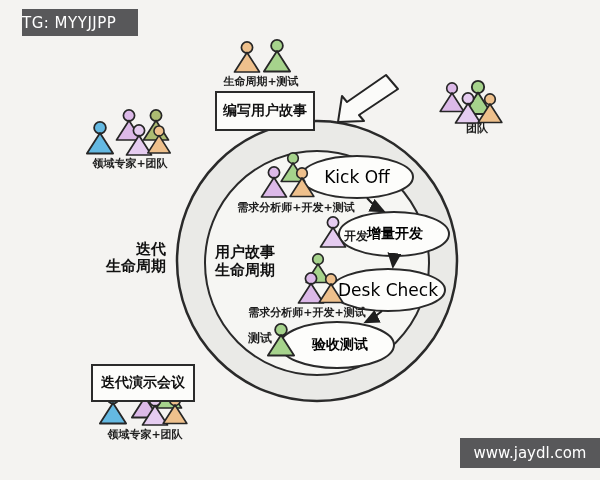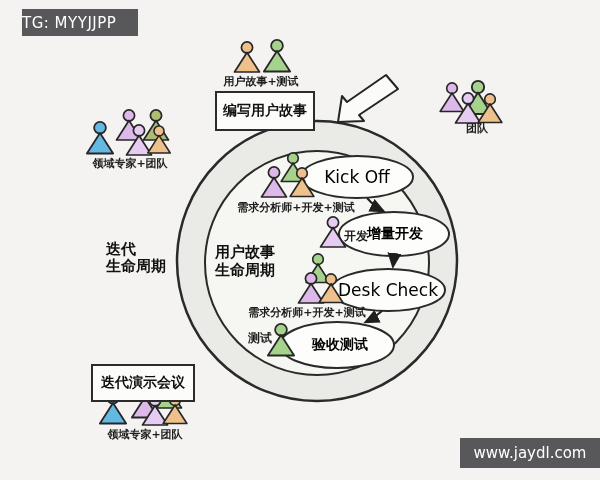--- a/index.html
+++ b/index.html
@@ -15,21 +15,21 @@
   .box-write{left:215px;top:91px;width:100px;height:40px;}
   .box-standup{left:429px;top:133px;width:101px;height:39px;}
   .box-planning{left:80px;top:173px;width:98px;height:38px;}
   .box-demo{left:91px;top:337px;width:104px;height:38px;margin-top:27px;}
 
   .slabel{position:absolute;font-size:11px;font-weight:600;color:#1d1d1d;white-space:nowrap;transform:translateX(-50%);}
   .rolelabel{position:absolute;font-size:12px;font-weight:bold;color:#1d1d1d;white-space:nowrap;transform:translateX(-50%);}
 
   .btext{position:absolute;font-weight:bold;color:#111;white-space:nowrap;}
   .iter-startend{left:388px;top:56px;font-size:16px;transform:translateX(-50%);}
-  .iter-life{left:136px;top:241px;font-size:15px;text-align:left;transform:translateX(-50%);line-height:17px;}
+  .iter-life{left:136px;top:241px;font-size:15px;text-align:right;transform:translateX(-50%);line-height:17px;}
   .story-life{left:215px;top:243px;font-size:15px;line-height:18px;}
 
   .etext{position:absolute;transform:translate(-50%,-50%);white-space:nowrap;color:#000;}
   .e-en{font-size:17px;font-weight:500;}
   .e-cn{font-size:14px;font-weight:bold;}
 </style>
 </head>
 <body>
 
 <div class="stage">
@@ -103,21 +103,21 @@
 
     <use href="#person" transform="translate(281,345) scale(1.05)" style="color:#a6d38c"></use>
   </svg>
 
   <div class="banner banner-top">TG: MYYJJPP</div>
   <div class="banner banner-bottom">www.jaydl.com</div>
 
   <div class="mbox box-write">编写用户故事</div>
   <div class="mbox box-demo">迭代演示会议</div>
 
-  <div class="slabel" style="left:261px;top:74px;">用户故事+测试</div>
+  <div class="slabel" style="left:261px;top:74px;">生命周期+测试</div>
   <div class="slabel" style="left:477px;top:121px;">团队</div>
   <div class="slabel" style="left:130px;top:156px;">领域专家+团队</div>
   <div class="slabel" style="left:145px;top:427px;">领域专家+团队</div>
   <div class="slabel" style="left:296px;top:200px;">需求分析师+开发+测试</div>
   <div class="slabel" style="left:307px;top:305px;">需求分析师+开发+测试</div>
   <div class="rolelabel" style="left:308px;top:228px;margin-left:48px;">开发</div>
   <div class="rolelabel" style="left:260px;top:330px;">测试</div>
 
   <div class="btext iter-life">
     <div>迭代</div>

